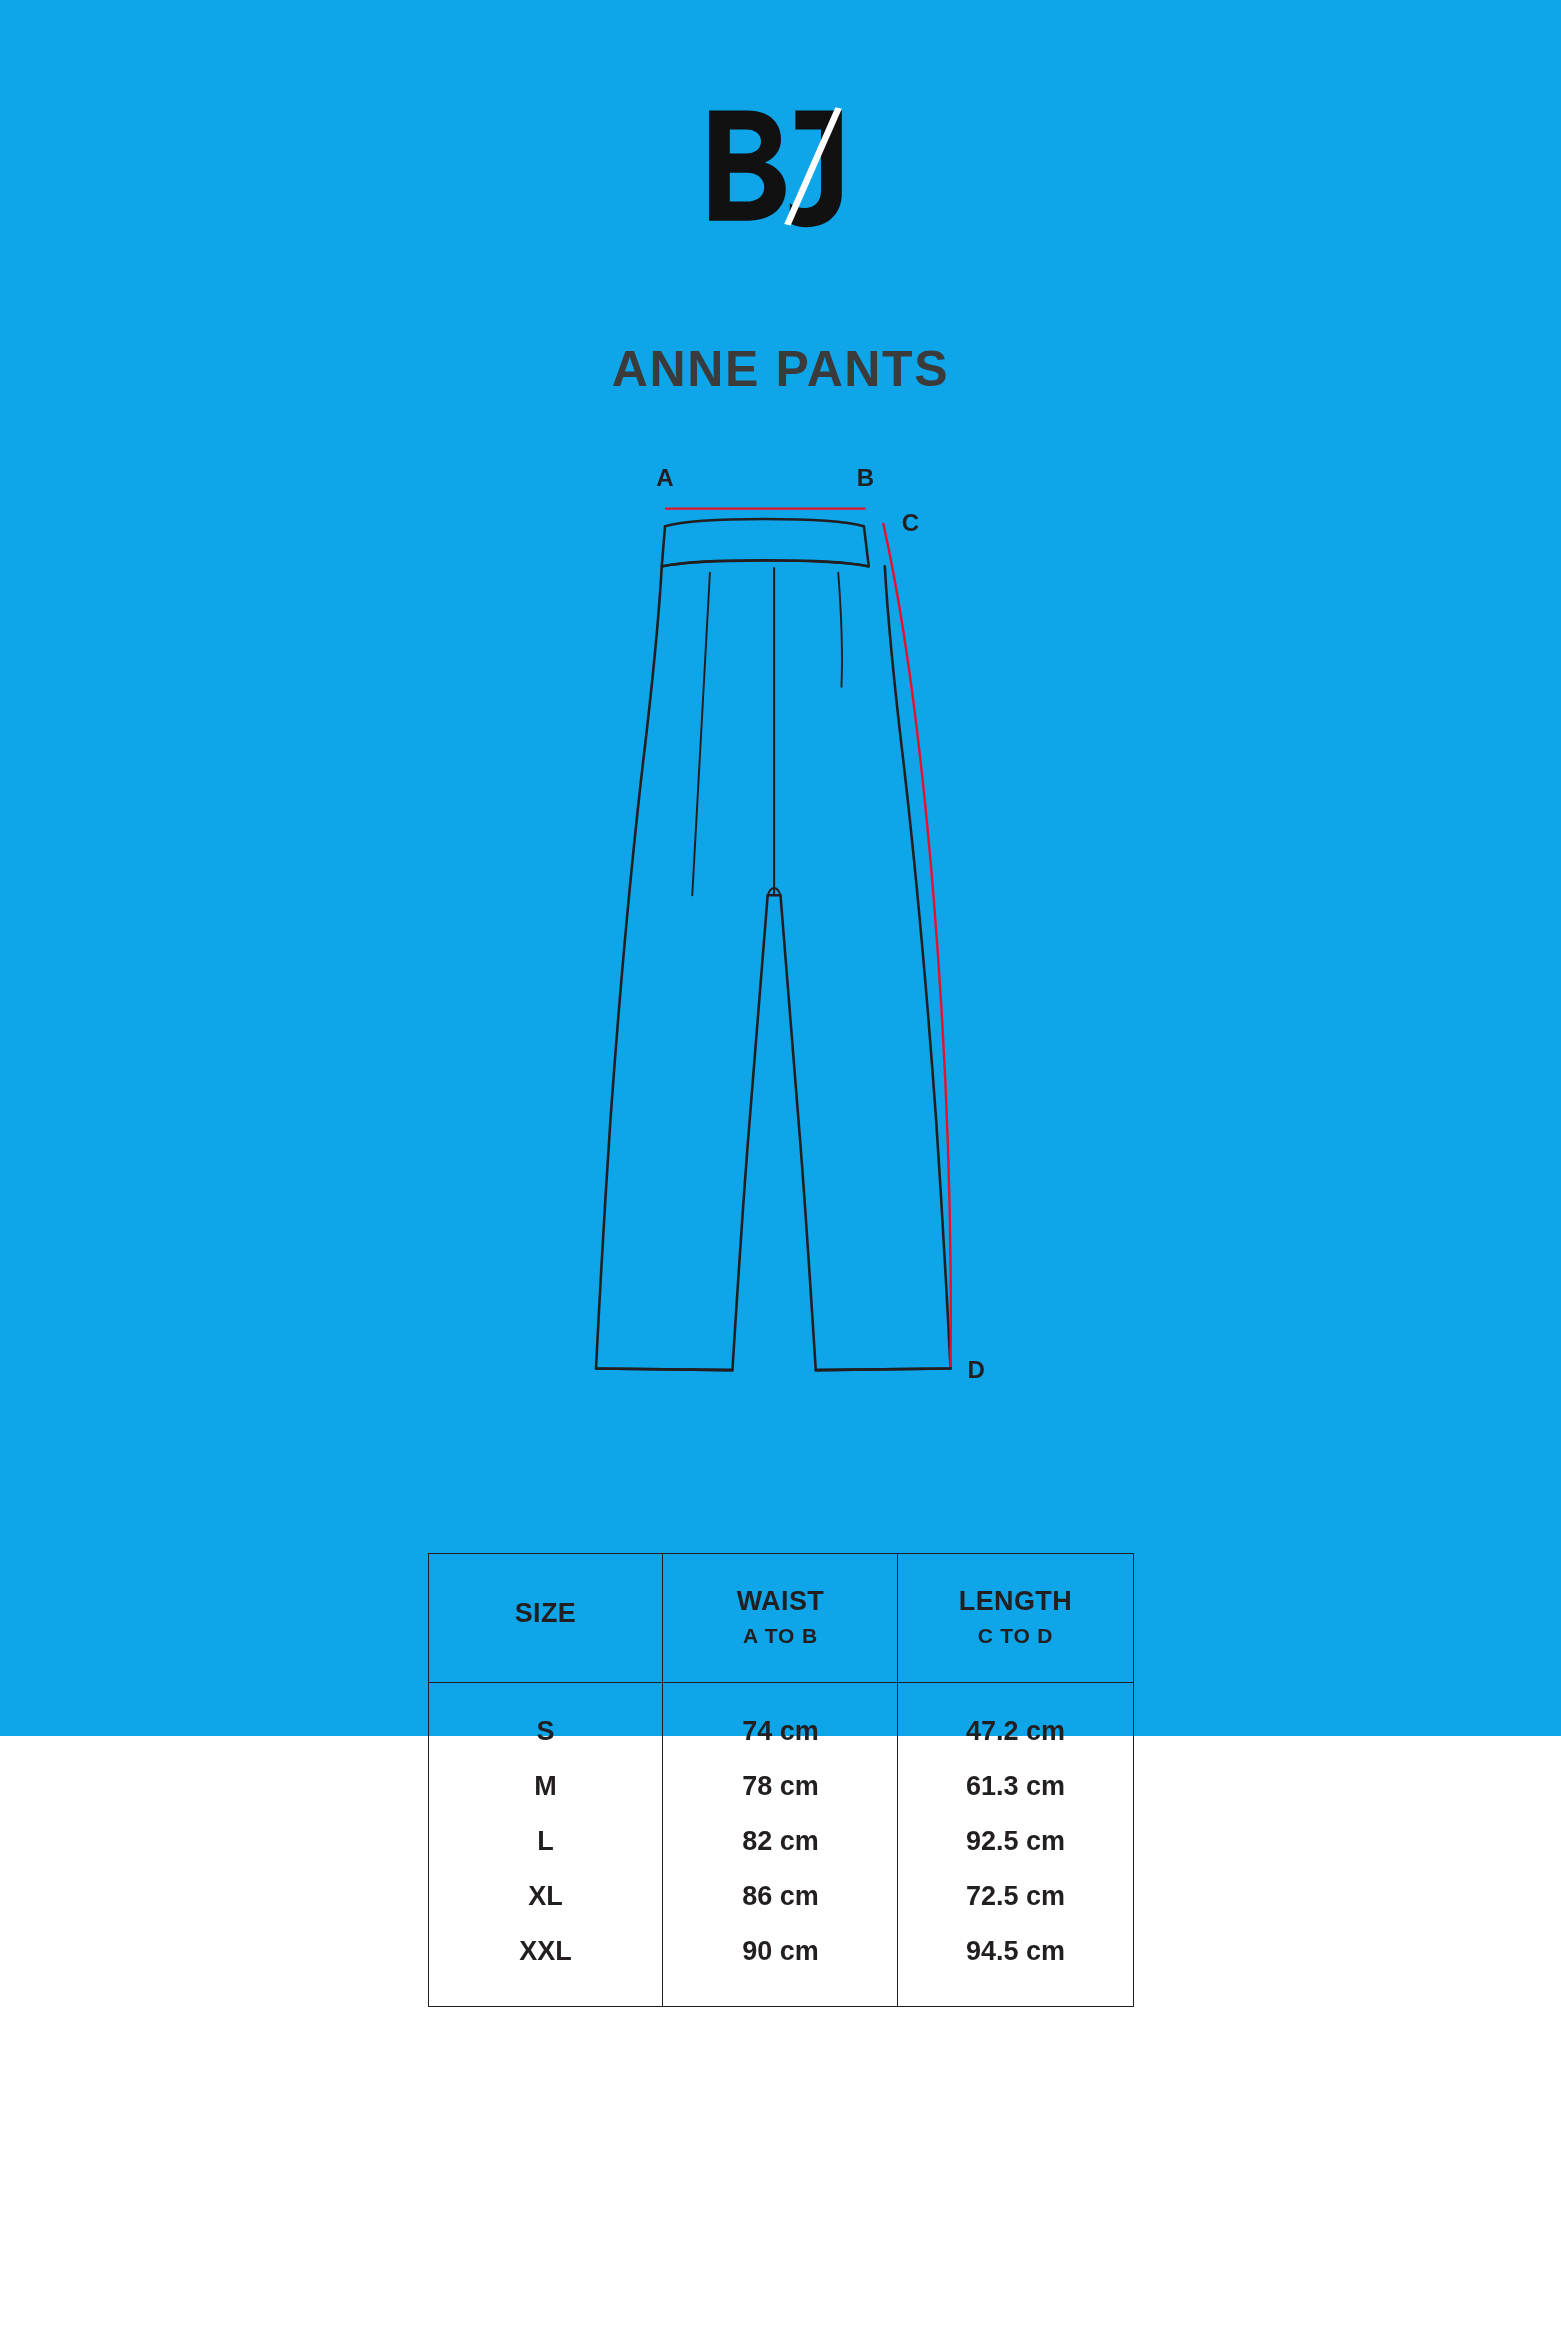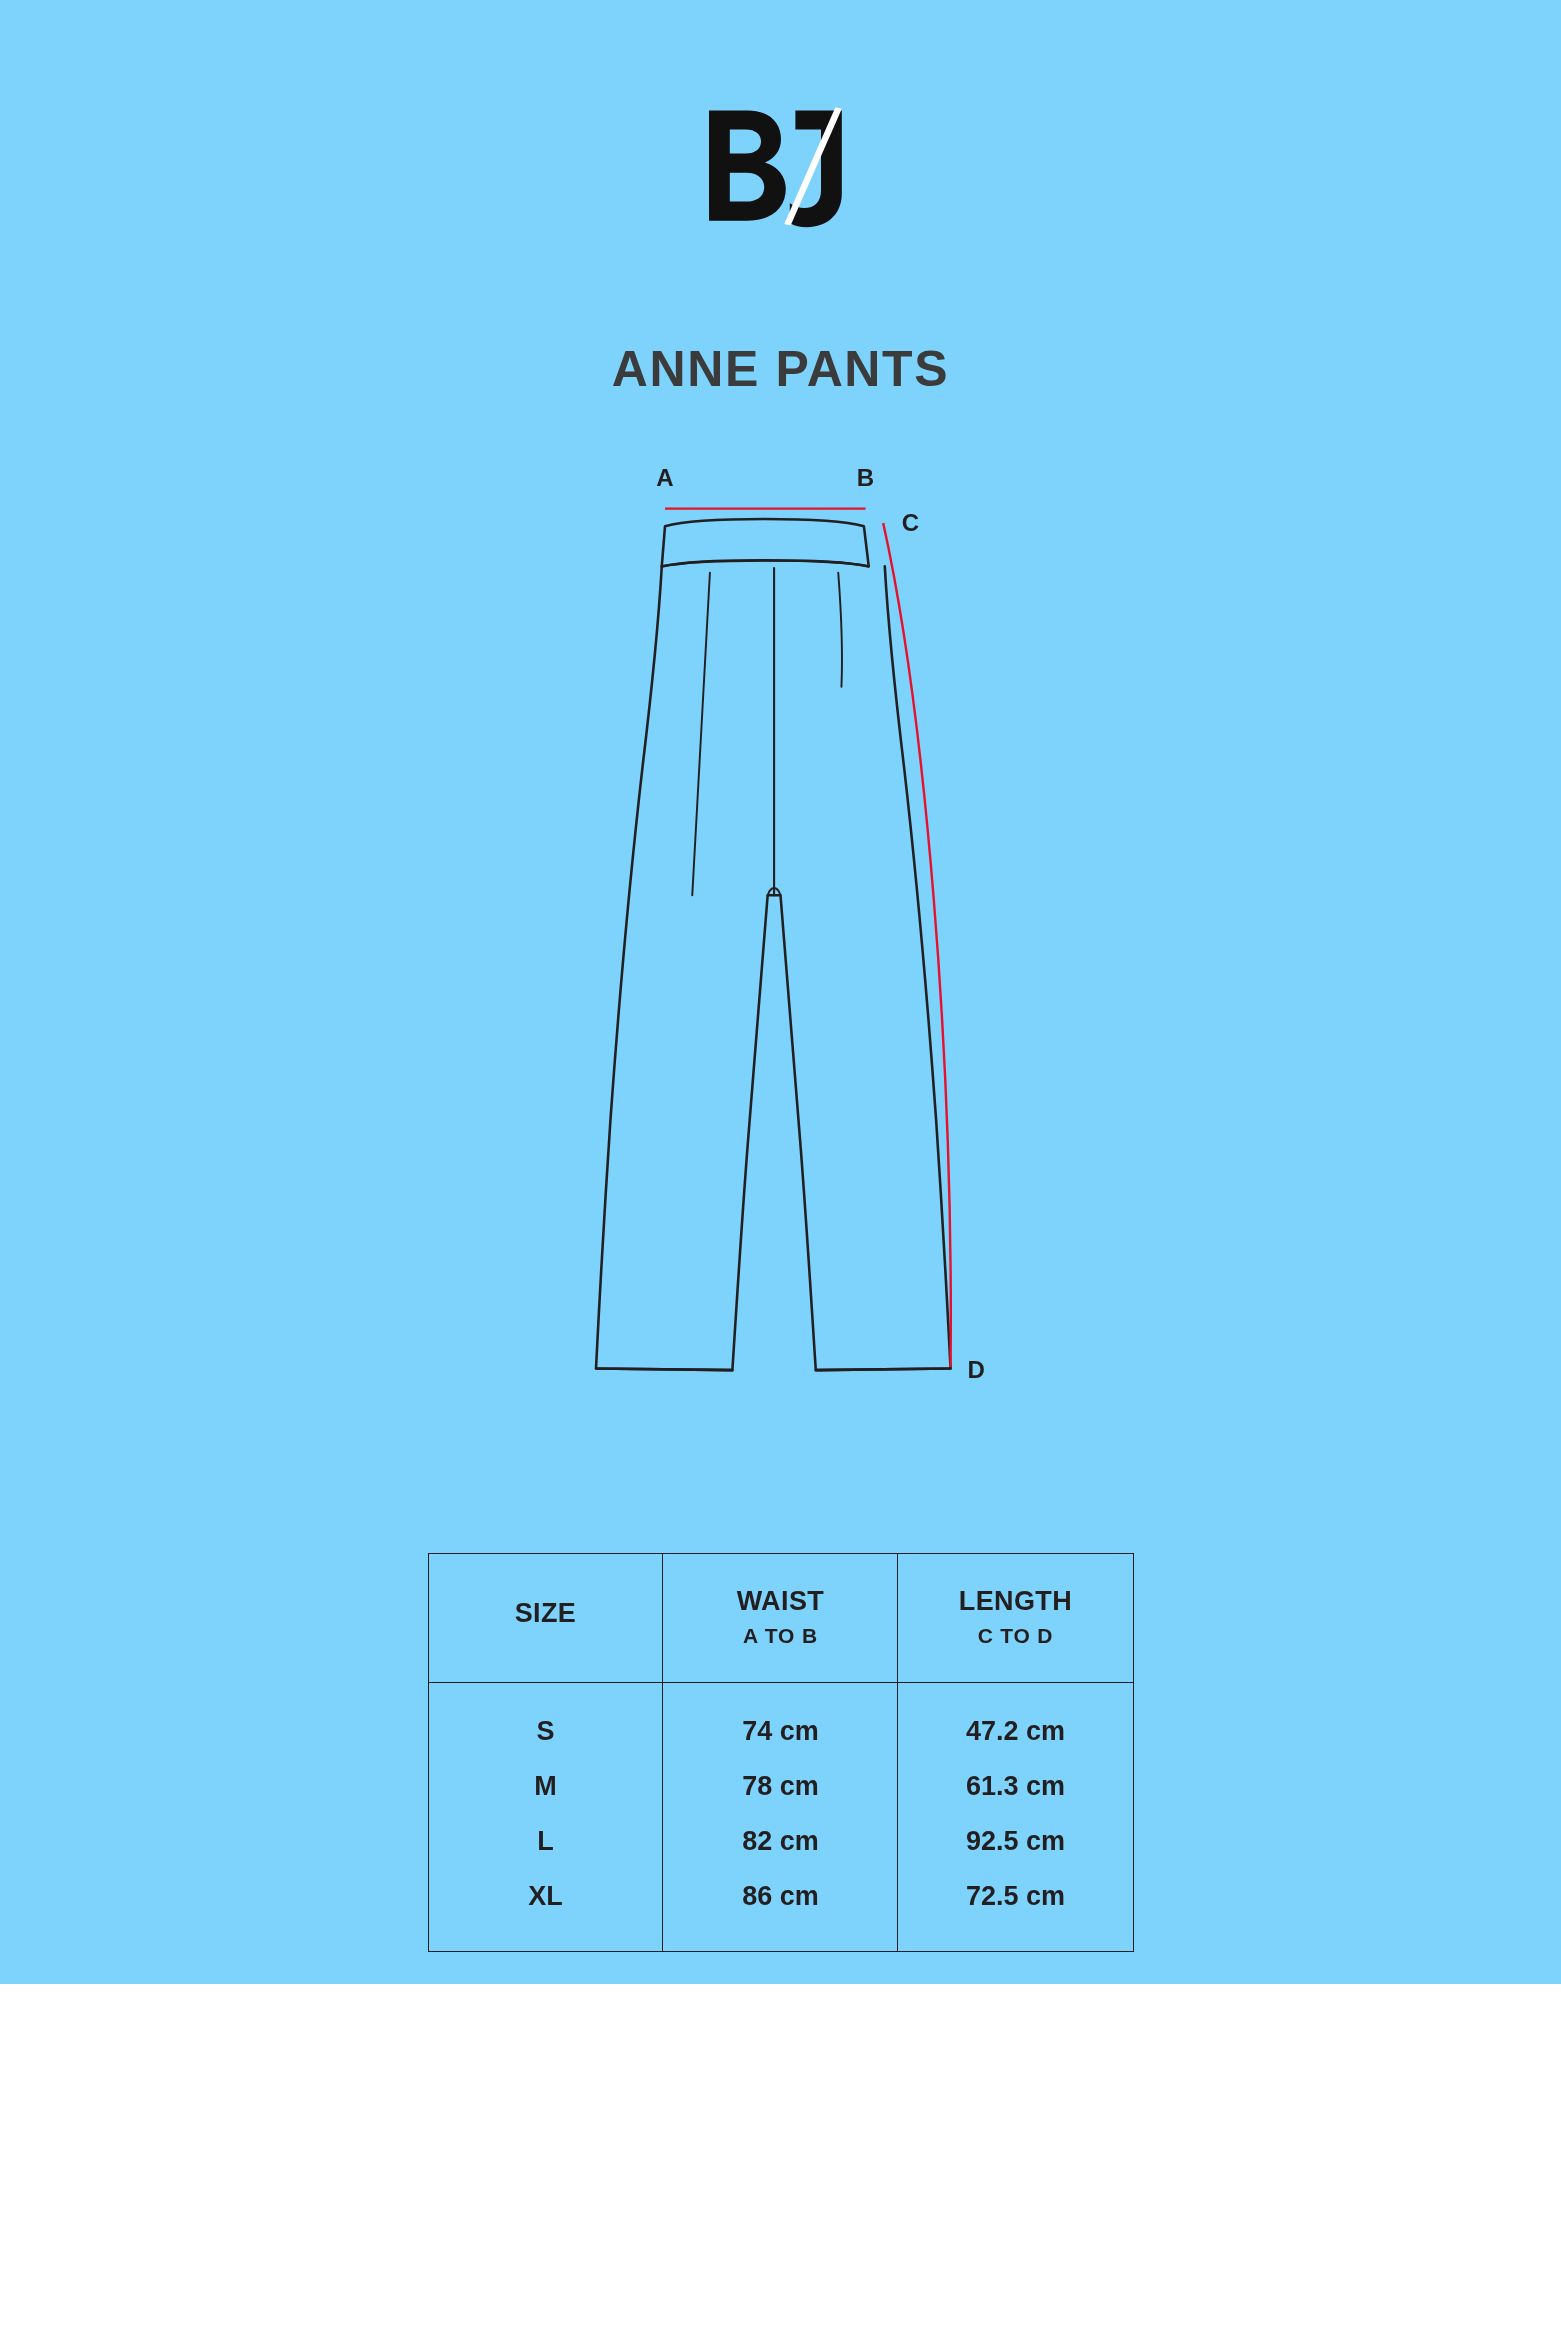--- a/index.html
+++ b/index.html
@@ -10,23 +10,23 @@
   body {
     width: 1561px;
     height: 2342px;
     font-family: "Liberation Sans", sans-serif;
     color: #231f20;
     position: relative;
     overflow: hidden;
   }
   .page {
     width: 1561px;
-    height: 1984px;
+    height: 1736px;
     position: relative;
-    background: #7dd3fc;
+    background: #0ea5e9;
     display: flex;
     flex-direction: column;
     align-items: center;
   }
 
   
   .logo-wrap {
     margin-top: 104px;
     width: 160px;
     height: 140px;
@@ -219,18 +219,23 @@
         <tr>
           <td>L</td>
           <td>82 cm</td>
           <td>92.5 cm</td>
         </tr>
         <tr>
           <td>XL</td>
           <td>86 cm</td>
           <td>72.5 cm</td>
         </tr>
+        <tr>
+          <td>XXL</td>
+          <td>90 cm</td>
+          <td>94.5 cm</td>
+        </tr>
       </tbody>
     </table>
   </div>
 
 </div>
 
 
 </body></html>

